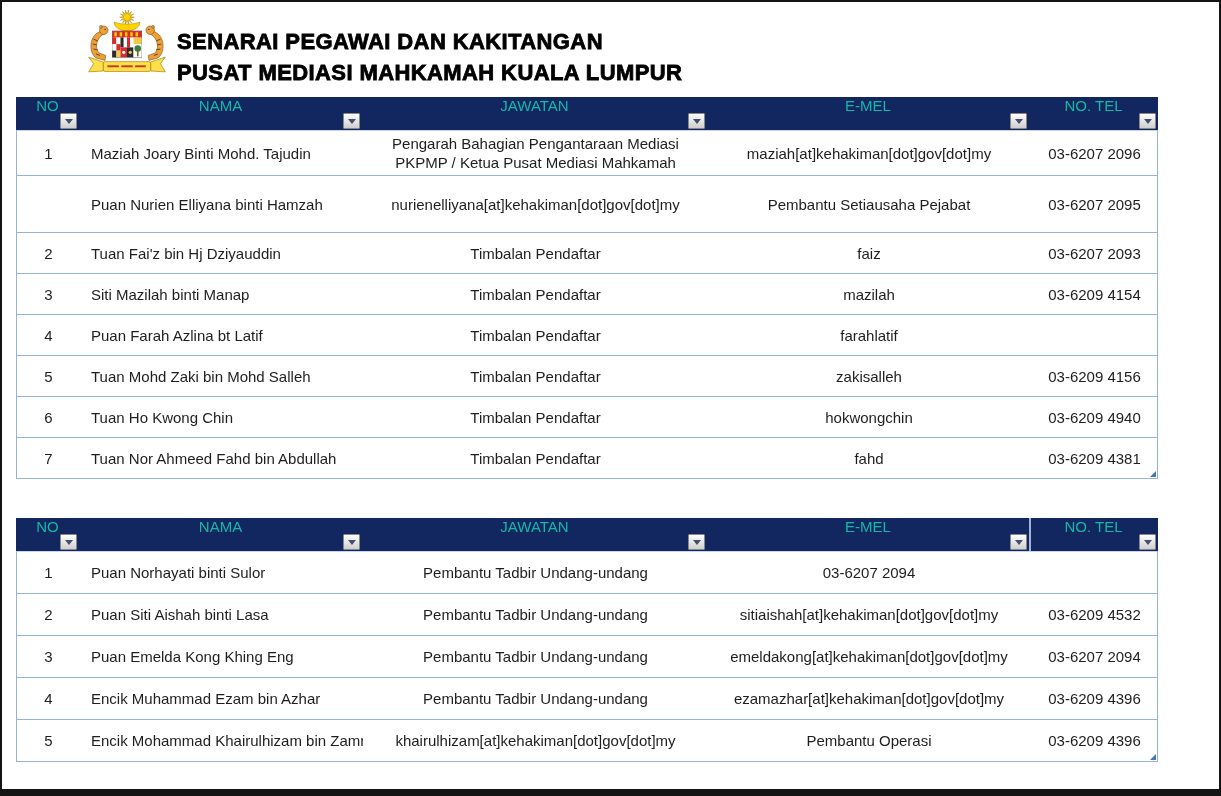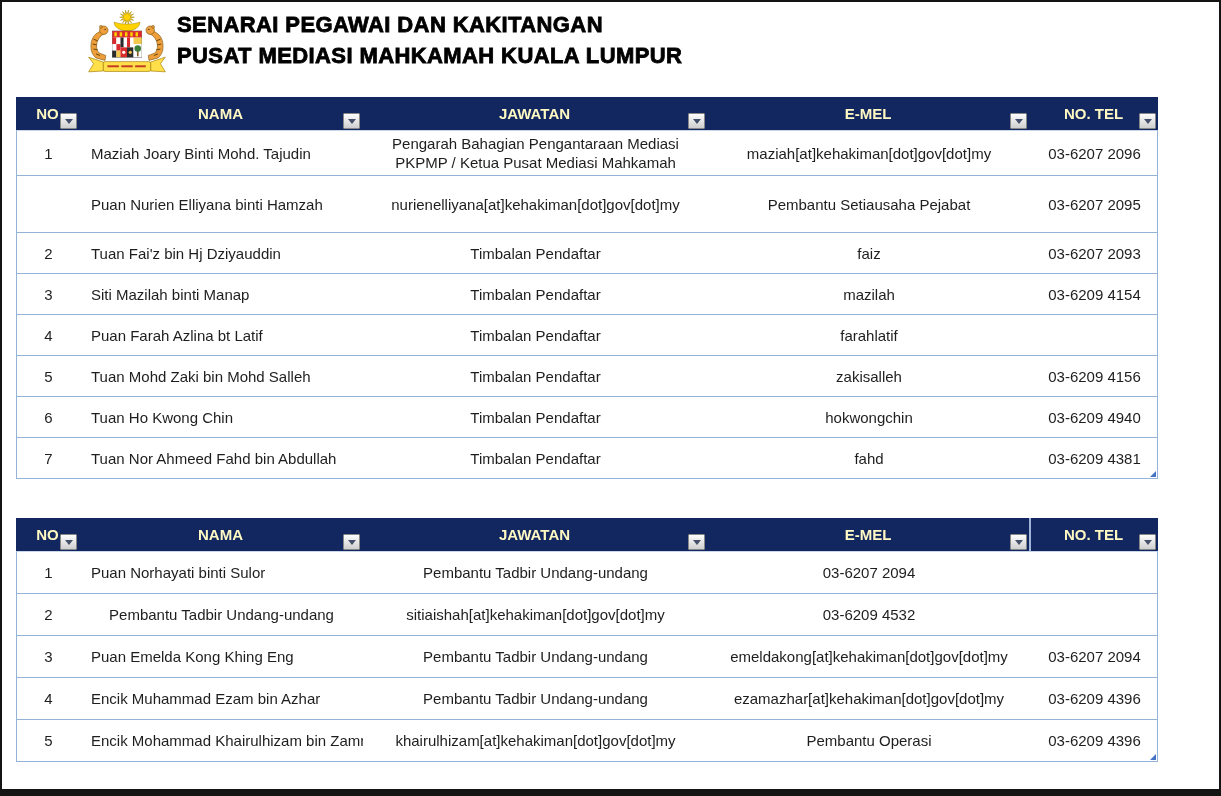--- a/index.html
+++ b/index.html
@@ -1,31 +1,31 @@
 <!DOCTYPE html>
 <html style="--navy: #12265F; --lblue: #95B3D7;"><head>
 <meta charset="utf-8">
 <style>
   html,body{margin:0;padding:0;background:#e9e9e9;font-family:"Liberation Sans",sans-serif;}
   .page{position:relative;width:1221px;height:796px;background:#fff;box-sizing:border-box;
         border:2px solid #141414;border-bottom:7px solid #141414;overflow:hidden;}
   
   .masthead{position:absolute;left:0;top:0;width:100%;height:92px;}
   .logo{position:absolute;left:72px;top:7px;width:106px;height:80px;}
-  .titles{position:absolute;left:175px;top:7px;}
+  .titles{position:absolute;left:175px;top:24px;}
   .title-line{font-size:22px;font-weight:bold;color:#000;line-height:31px;letter-spacing:.4px;
               -webkit-text-stroke:.8px #000;white-space:nowrap;}
   
   .mtable{position:absolute;left:14px;width:1142px;background:#fff;}
   .mtable.t0{top:95px;}
   .mtable.t1{top:516px;}
   .thead{display:grid;grid-template-columns:63px 283px 345px 322px 129px;height:33px;
          background:var(--navy);}
-  .th{position:relative;display:flex;align-items:center;justify-content:center;
-      color:#fef9c3;font-weight:bold;font-size:15px;}
+  .th{position:relative;display:flex;align-items:flex-start;justify-content:center;
+      color:#14b8a6;font-weight:normal;font-size:15px;}
   .th.sep-left{box-shadow:inset 2px 0 0 #9fb4d8;}
   .filter-btn{position:absolute;right:2px;bottom:1px;width:17px;height:16px;padding:0;margin:0;
       background:linear-gradient(#fdfdfd,#cfcfcf);border:1px solid #888;border-radius:1px;
       display:flex;align-items:center;justify-content:center;cursor:pointer;}
   .chev{width:0;height:0;border:4px solid transparent;border-top:5px solid #44506b;margin-top:5px;}
   .tbody{border-left:1px solid var(--lblue);border-right:1px solid var(--lblue);
          border-top:1px solid #c9d6ea;}
   .trow{display:grid;grid-template-columns:63px 283px 345px 322px 129px;
         border-bottom:1px solid var(--lblue);background:#fff;}
   .td{display:flex;align-items:center;justify-content:center;text-align:center;
@@ -247,20 +247,21 @@
       </div>
       <div class="tbody">
         <div class="trow" style="height: 41px;">
           <div class="td col0">1</div>
           <div class="td col1">Puan Norhayati binti Sulor</div>
           <div class="td col2">Pembantu Tadbir Undang-undang</div>
           <div class="td col4">03-6207 2094</div>
         </div>
         <div class="trow" style="height: 41px;">
           <div class="td col0">2</div>
+          <div class="td col1">Puan Siti Aishah binti Lasa</div>
           <div class="td col2">Pembantu Tadbir Undang-undang</div>
           <div class="td col3">sitiaishah[at]kehakiman[dot]gov[dot]my</div>
           <div class="td col4">03-6209 4532</div>
         </div>
         <div class="trow" style="height: 41px;">
           <div class="td col0">3</div>
           <div class="td col1">Puan Emelda Kong Khing Eng</div>
           <div class="td col2">Pembantu Tadbir Undang-undang</div>
           <div class="td col3">emeldakong[at]kehakiman[dot]gov[dot]my</div>
           <div class="td col4">03-6207 2094</div>

